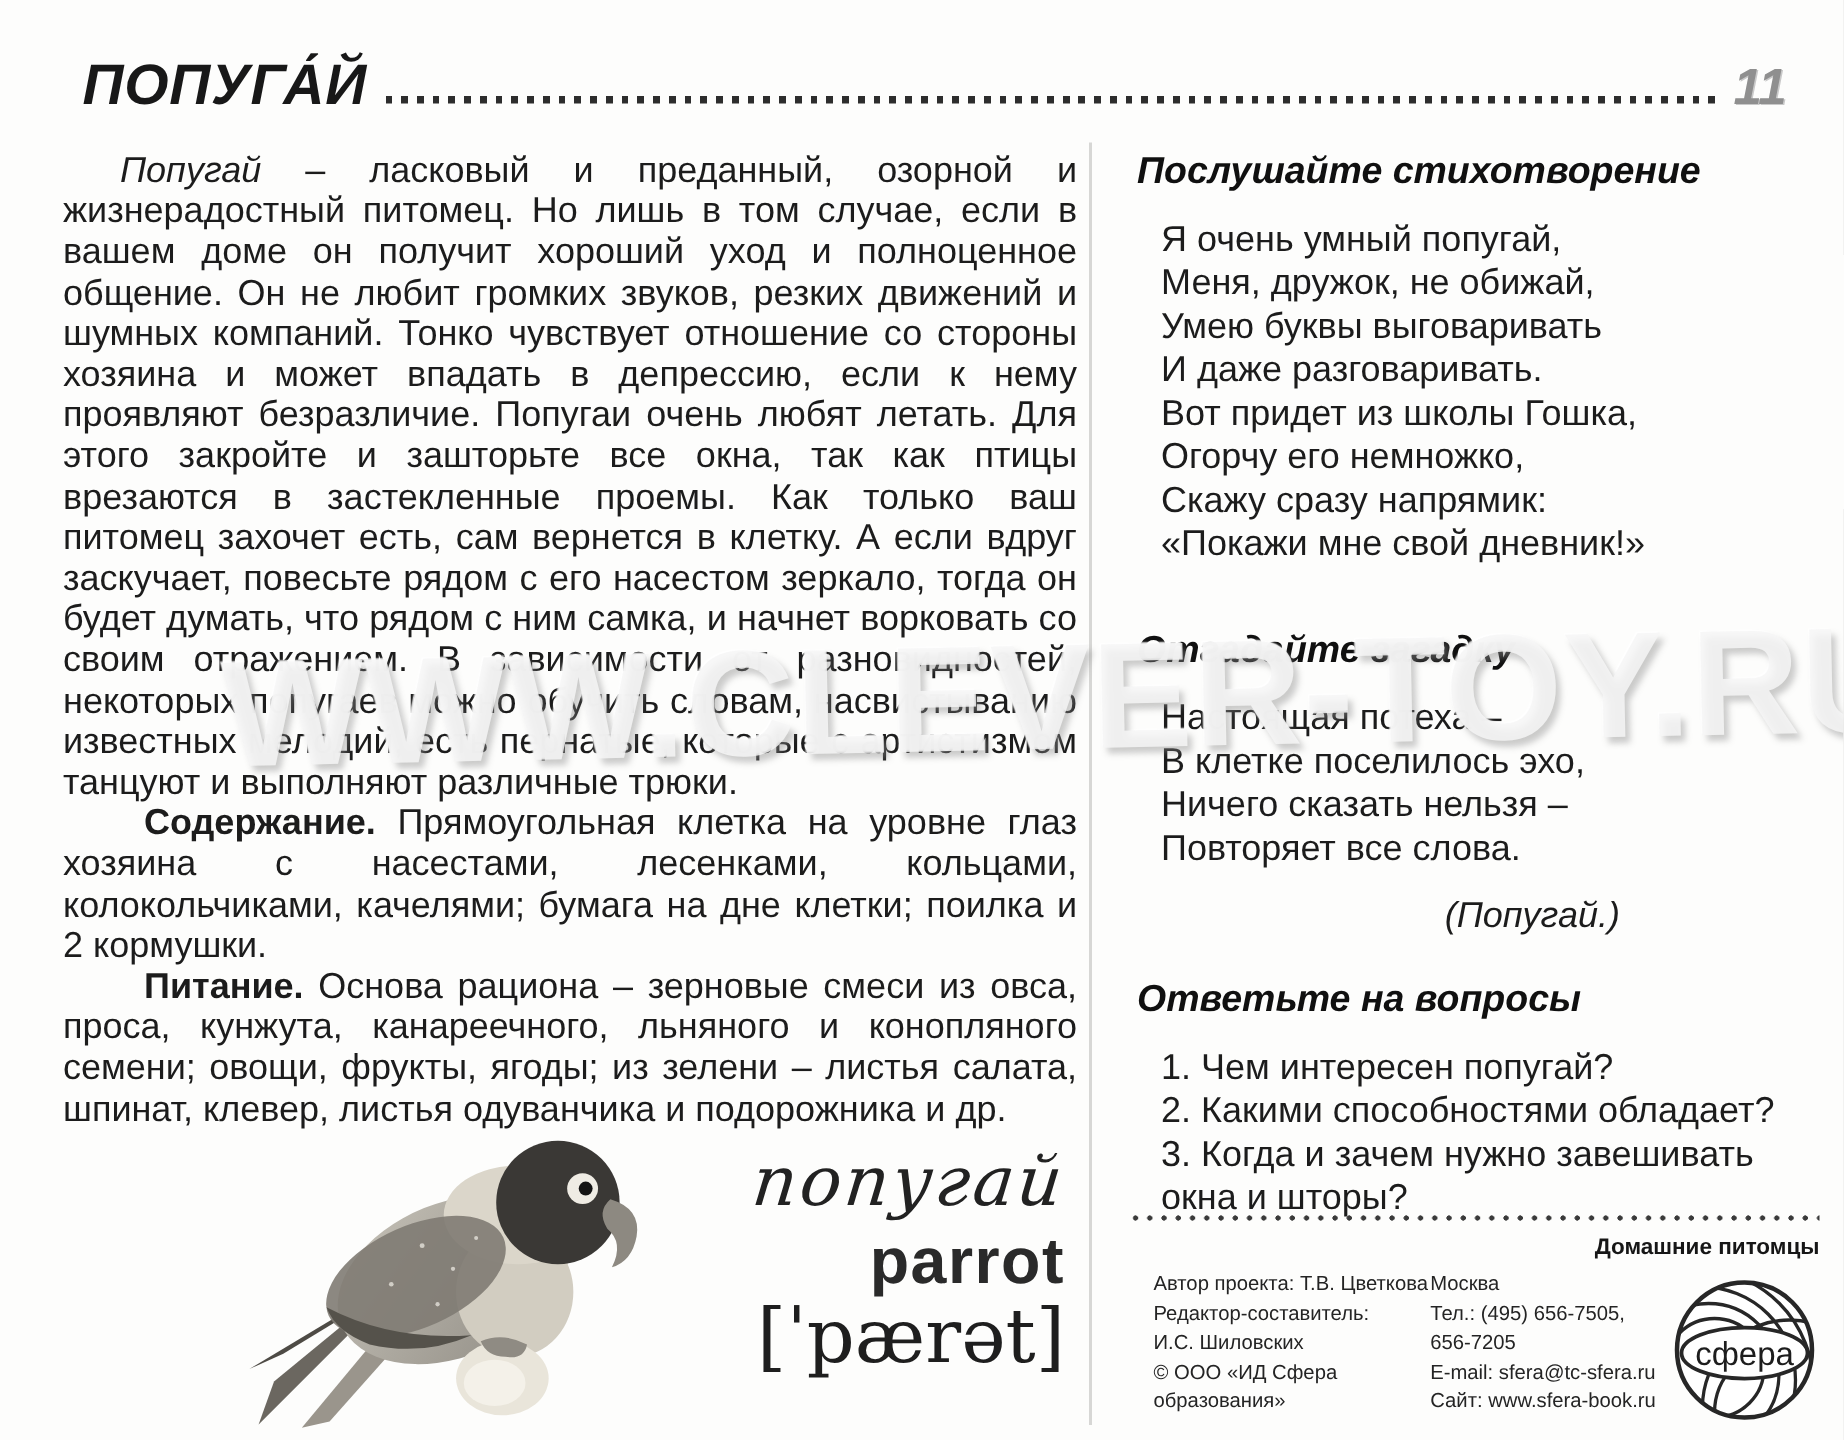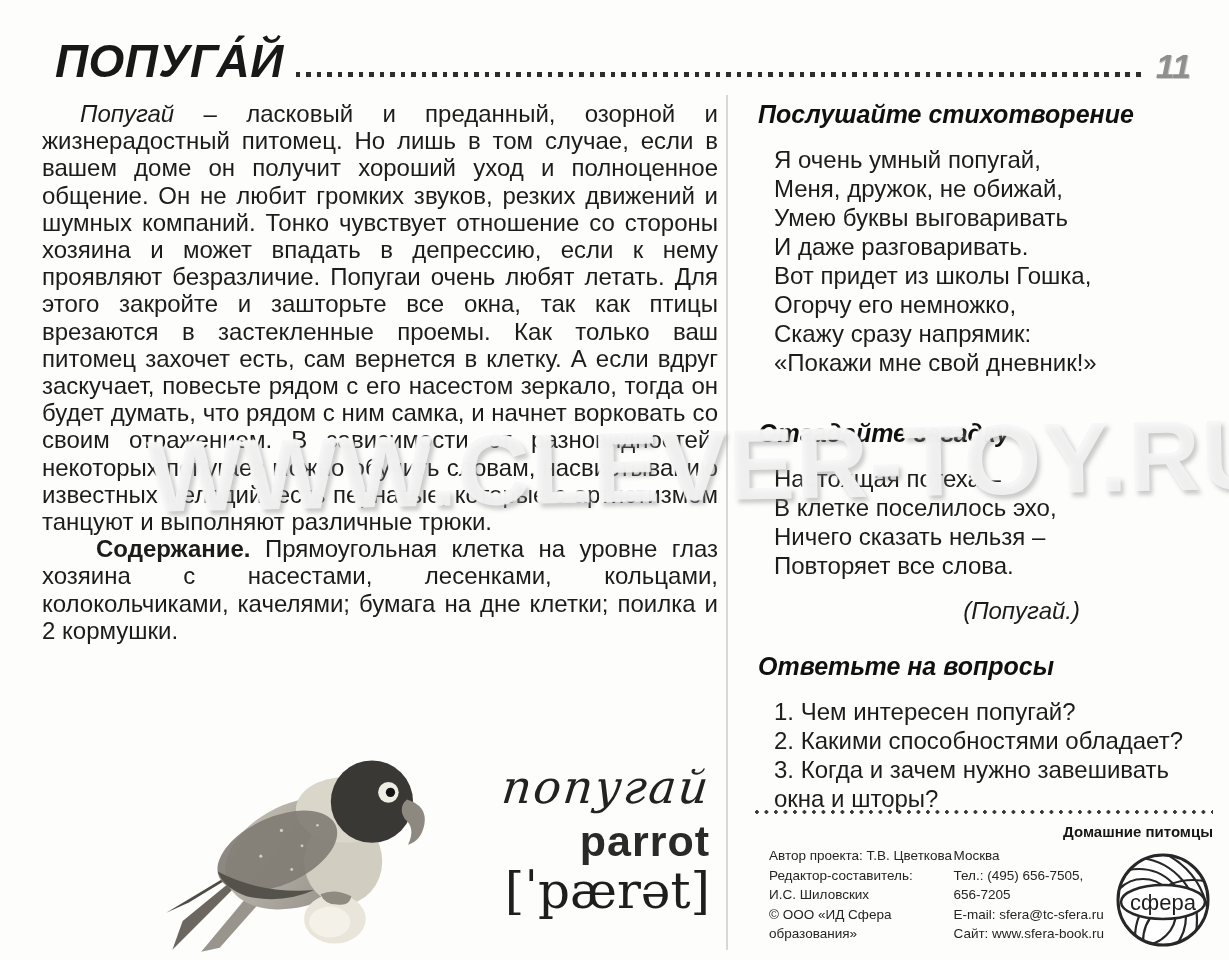--- a/index.html
+++ b/index.html
@@ -10,21 +10,21 @@
     overflow:hidden;
     font-family:"Liberation Sans", sans-serif;
     color:#1c1c1c;
   }
   
   .header{
     position:absolute;left:55px;top:38px;right:38px;
     display:flex;align-items:flex-end;
   }
   .page-title{
-    font-size:46px;font-weight:bold;font-style:italic;
+    font-size:38px;font-weight:bold;font-style:italic;
     letter-spacing:.5px;color:#181818;line-height:1;
     white-space:nowrap;
   }
   .hdots{
     flex:1;height:5px;margin:0 10px 7px 12px;
     background-image:repeating-linear-gradient(to right,#2d2d2d 0 4.5px,transparent 4.5px 10.5px);
   }
   .page-number{
     font-size:34px;font-weight:bold;font-style:italic;
     color:#8f8f8f;line-height:1;margin-bottom:1px;
@@ -117,20 +117,21 @@
 
   <div class="header">
     <div class="page-title">ПОПУГА́Й</div>
     <div class="hdots"></div>
     <div class="page-number">11</div>
   </div>
 
   <div class="col-left">
     <p><span class="lead-italic">Попугай</span><span> – ласковый и преданный, озорной и жизнерадостный питомец. Но лишь в том случае, если в вашем доме он получит хороший уход и полноценное общение. Он не любит громких звуков, резких движений и шумных компаний. Тонко чувствует отношение со стороны хозяина и может впадать в депрессию, если к нему проявляют безразличие. Попугаи очень любят летать. Для этого закройте и зашторьте все окна, так как птицы врезаются в застекленные проемы. Как только ваш питомец захочет есть, сам вернется в клетку. А если вдруг заскучает, повесьте рядом с его насестом зеркало, тогда он будет думать, что рядом с ним самка, и начнет ворковать со своим отражением. В зависимости от разновидностей, некоторых попугаев можно обучить словам, насвистыванию известных мелодий, есть пернатые, которые с артистизмом танцуют и выполняют различные трюки.</span></p>
     <p><span class="lead-bold">Содержание.</span><span> Прямоугольная клетка на уровне глаз хозяина с насестами, лесенками, кольцами, колокольчиками, качелями; бумага на дне клетки; поилка и 2 кормушки.</span></p>
+    <p><span class="lead-bold">Питание.</span><span> Основа рациона – зерновые смеси из овса, проса, кунжута, канареечного, льняного и конопляного семени; овощи, фрукты, ягоды; из зелени – листья салата, шпинат, клевер, листья одуванчика и подорожника и др.</span></p>
   </div>
 
   <div class="divider"></div>
 
   <div class="col-right">
     <div class="sec-heading">Послушайте стихотворение</div>
     <div class="sec-block">Я очень умный попугай,
 Меня, дружок, не обижай,
 Умею буквы выговаривать
 И даже разговаривать.

